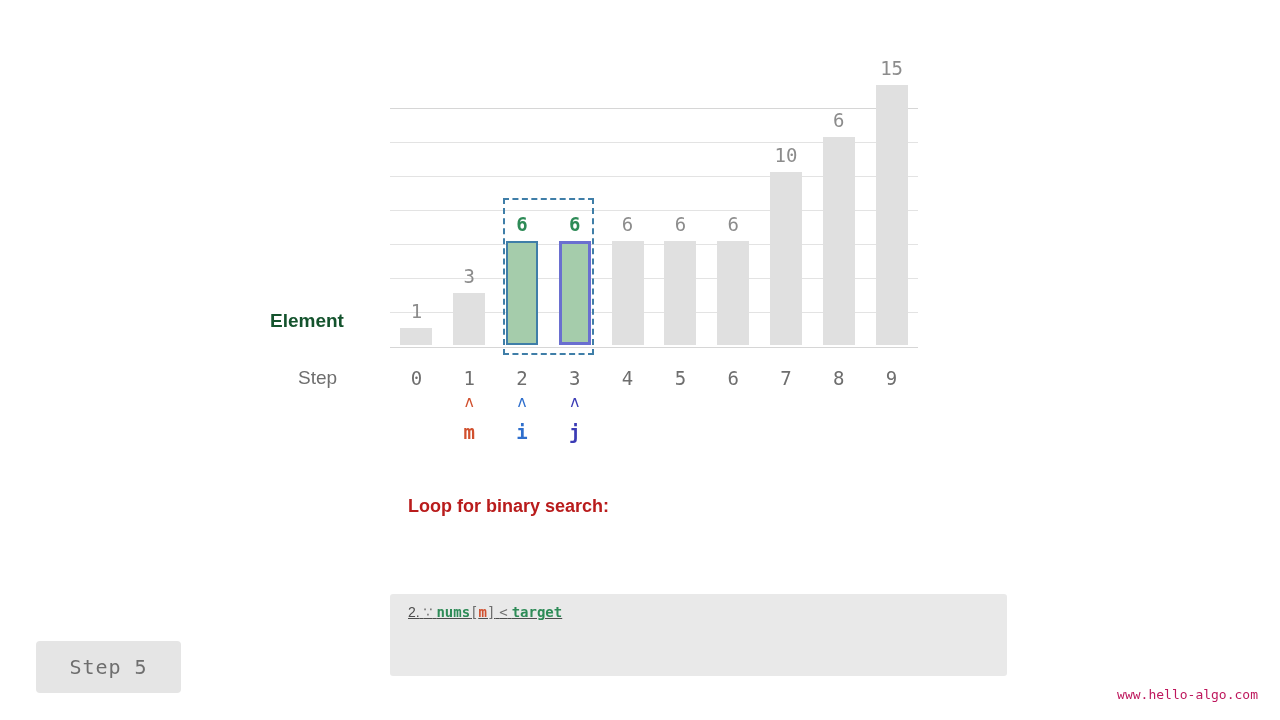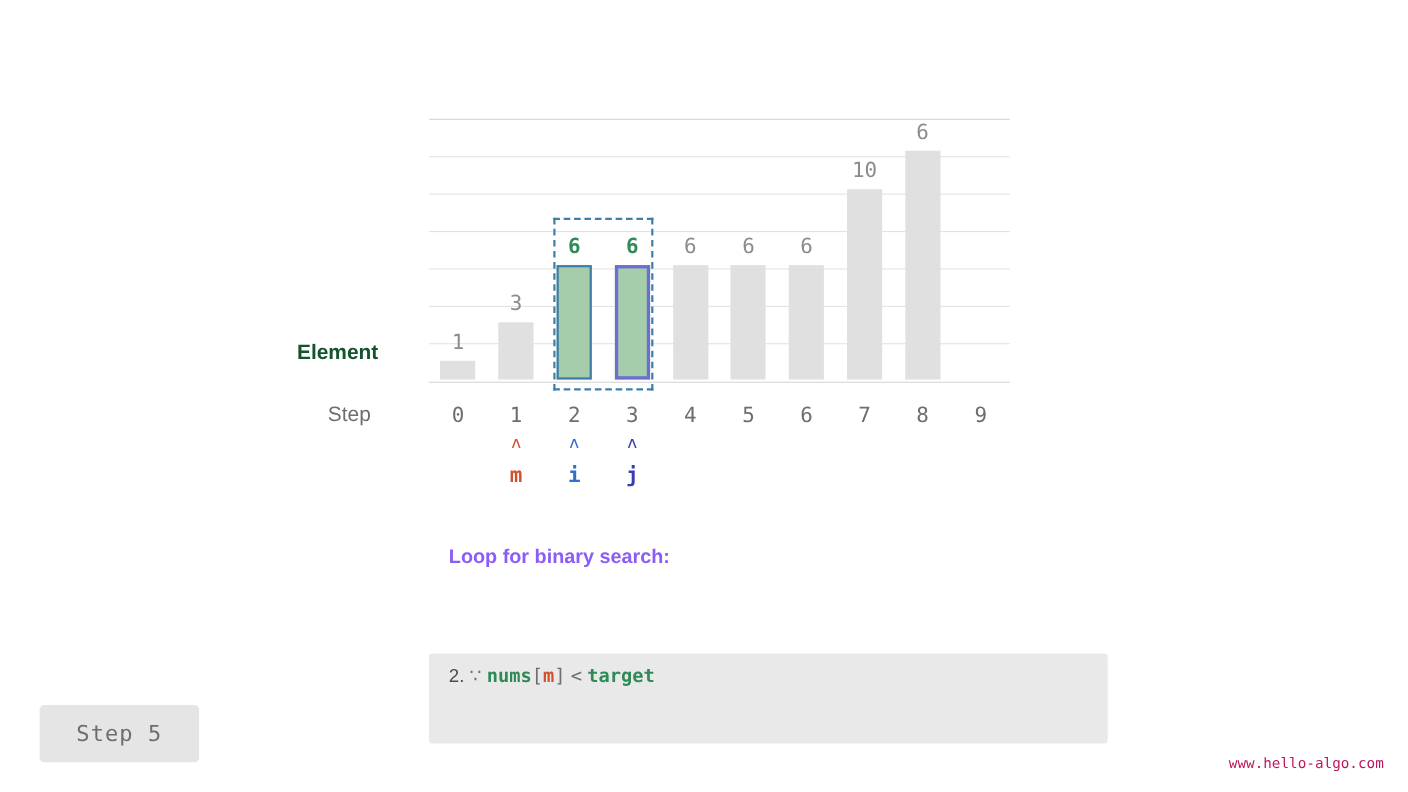--- a/index.html
+++ b/index.html
@@ -155,21 +155,21 @@
   
   #caption {
     position: absolute;
     left: 408px;
     top: 496px;
     width: 600px;
   }
   #caption-title {
     font-size: 18px;
     font-weight: bold;
-    color: #8b5cf6;
+    color: #b91c1c;
     margin-bottom: 22px;
   }
   .step-line {
     font-size: 19px;
     color: #4d4d4d;
     white-space: nowrap;
   }
   .mono {
     font-family: "DejaVu Sans Mono", monospace;
   }
@@ -182,24 +182,25 @@
     background: #e9e9e9;
     border-radius: 3px;
   }
   #step2-inner {
     position: absolute;
     left: 18px;
     top: 10px;
     width: 590px;
   }
   .step2-line1 {
-    font-size: 17px;
+    font-size: 14px;
     color: #4d4d4d;
     margin-bottom: 10px;
     white-space: nowrap;
+    text-decoration: underline;
   }
   .step2-line2 {
     font-size: 19px;
     color: #4d4d4d;
     padding-left: 22px;
     white-space: nowrap;
   }
   .tok-green { color: #2e8b57; font-weight: bold; }
   .tok-m { color: #d1502e; font-weight: bold; }
   .tok-i { color: #2f6fcd; font-weight: bold; }
@@ -275,20 +276,24 @@
         <div class="bar" style="height: 104px;"></div>
         <div class="bar-value" style="bottom: 110px;">6</div>
       </div>
       <div class="bar-slot" style="left: 369.6px;">
         <div class="bar" style="height: 173.333px;"></div>
         <div class="bar-value" style="bottom: 179.333px;">10</div>
       </div>
       <div class="bar-slot" style="left: 422.4px;">
         <div class="bar" style="height: 208px;"></div>
         <div class="bar-value" style="bottom: 214px;">6</div>
+      </div>
+      <div class="bar-slot" style="left: 475.2px;">
+        <div class="bar" style="height: 260px;"></div>
+        <div class="bar-value" style="bottom: 266px;">15</div>
       </div>
     </div>
 
   <div id="selection-box" style="left: 112.6px; width: 91.6px; top: 113px; height: 157px;"></div>
 </div>
 
 <div id="axis-line"></div>
 
 <div id="element-label">Element</div>
 <div id="index-label">Step</div>

